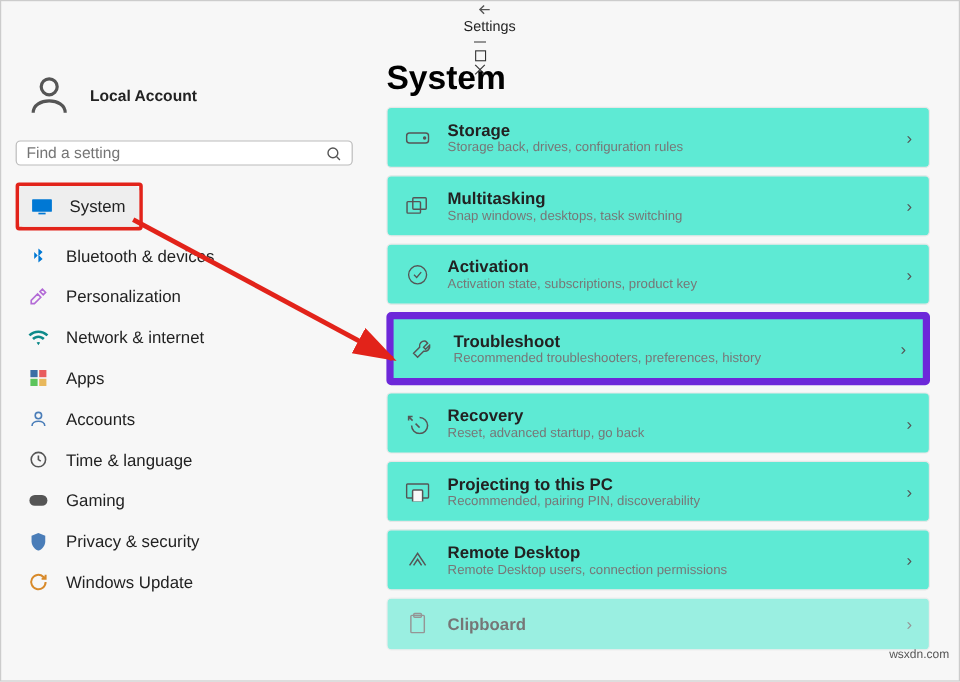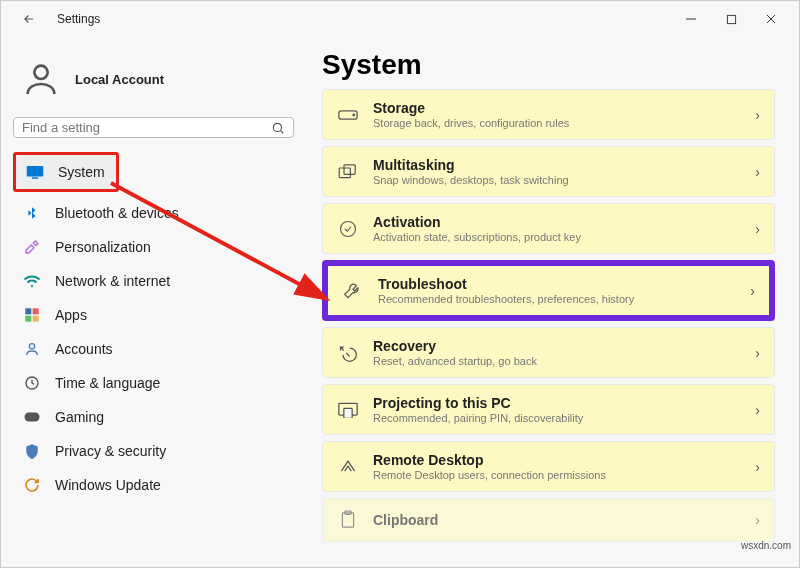--- a/index.html
+++ b/index.html
@@ -1,36 +1,36 @@
 <!DOCTYPE html>
 <html><head>
 <meta charset="utf-8">
 <style>
 * { box-sizing: border-box; margin: 0; padding: 0; font-family: "Segoe UI", sans-serif; }
 body { width: 800px; height: 568px; background: #f7f7f7; border: 1px solid #ccc; overflow: hidden; position: relative; }
-.titlebar { display: flex; align-items: center; height: 36px; padding: 0 8px; }
+.titlebar { display: flex; align-items: center; height: 36px; padding: 0 8px; flex-direction: column; }
 .titlebar .back { width: 24px; height: 24px; display: flex; align-items: center; justify-content: center; color: #555; margin-left: 8px; }
 .titlebar .title { font-size: 12px; margin-left: 16px; color: #222; }
 .titlebar .spacer { flex: 1; }
 .titlebar .win-btn { width: 40px; height: 32px; display: flex; align-items: center; justify-content: center; color: #333; font-size: 13px; }
 .layout { display: flex; height: calc(100% - 36px); }
 .sidebar { width: 305px; padding: 8px 12px 0 12px; }
 .account { display: flex; align-items: center; padding: 14px 8px 18px 8px; gap: 14px; }
 .avatar { width: 40px; height: 40px; }
 .account-name { font-size: 13px; font-weight: 600; color: #222; }
 .search { display: flex; align-items: center; border: 1px solid #bbb; border-radius: 4px; height: 21px; padding: 0 8px; margin-bottom: 14px; background: #fff; }
 .search input { border: none; outline: none; flex: 1; font-size: 13px; background: transparent; color: #777; }
 .search .search-icon { color: #555; font-size: 14px; }
 .nav-item { display: flex; align-items: center; gap: 14px; padding: 8px 10px; font-size: 14px; color: #222; border-radius: 4px; }
 .nav-item.selected { background: #eee; }
 .nav-item .nav-icon { width: 18px; height: 18px; display: flex; align-items: center; justify-content: center; }
 .highlight-box { border: 3px solid #e2231a; border-radius: 3px; display: inline-flex; }
 .main { flex: 1; padding: 6px 24px 0 16px; overflow: hidden; }
 .page-title { font-size: 28px; font-weight: 600; margin: 6px 0 8px 0; }
-.card { display: flex; align-items: center; background: #fef9c3; border: 1px solid #e7e7e7; border-radius: 4px; padding: 10px 14px; margin-bottom: 6px; gap: 14px; }
+.card { display: flex; align-items: center; background: #5eead4; border: 1px solid #e7e7e7; border-radius: 4px; padding: 10px 14px; margin-bottom: 6px; gap: 14px; }
 .card.hl { border: 6px solid #6d28d9; justify-content: space-between; }
 .card .card-icon { width: 22px; height: 22px; display: flex; align-items: center; justify-content: center; color: #555; }
 .card .card-body { flex: 1; }
 .card .card-title { font-size: 14px; font-weight: 600; color: #222; }
 .card .card-sub { font-size: 11px; color: #777; margin-top: 1px; }
 .card .chevron { color: #555; font-size: 14px; }
 .watermark { position: absolute; right: 8px; bottom: 16px; font-size: 10px; color: #555; }
 svg { display: block; }
 .arrow-overlay { position: absolute; left: 104px; top: 176px; pointer-events: none; }
 </style>

